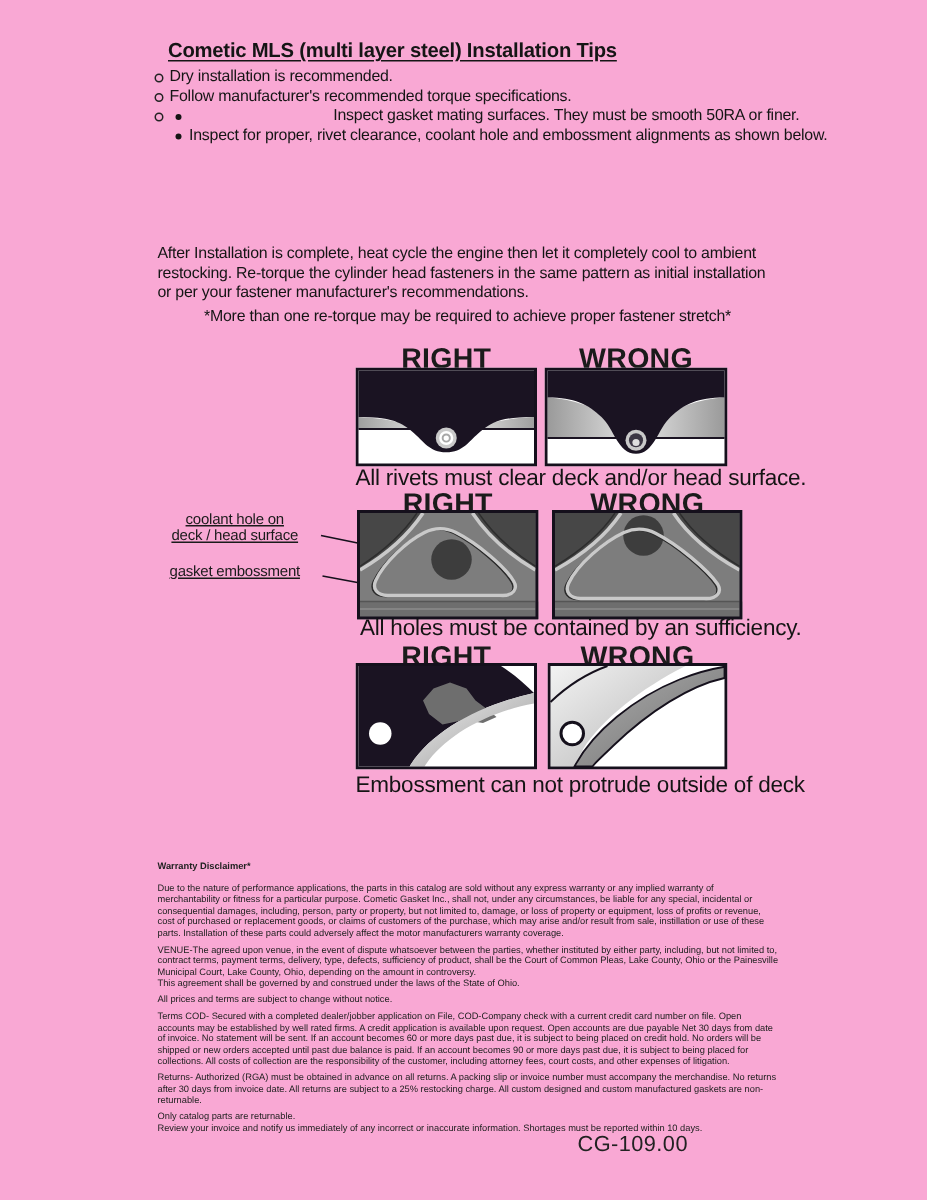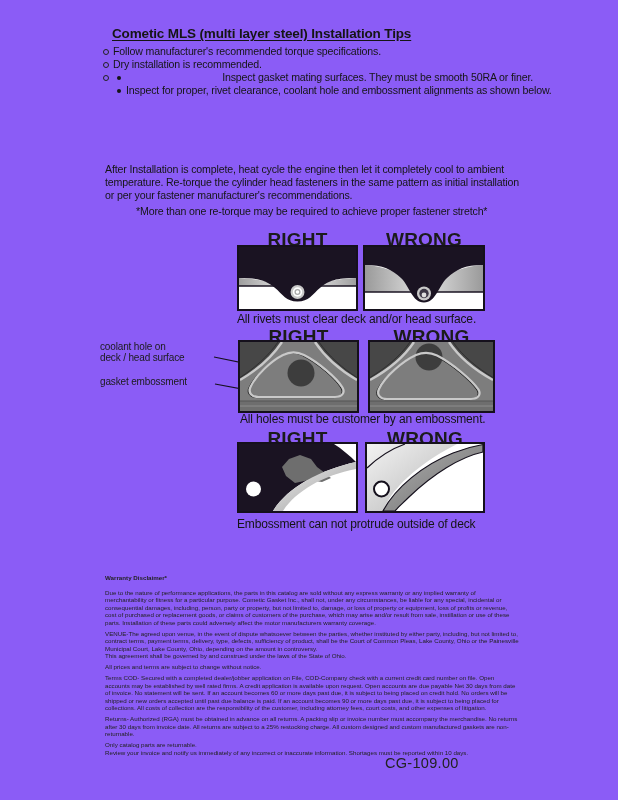--- a/index.html
+++ b/index.html
@@ -1,17 +1,17 @@
 <!DOCTYPE html>
 <html><head>
 <meta charset="utf-8">
 <style>
   html,body{margin:0;padding:0;background:#ffffff;}
   .page{
-    position:relative;width:618px;height:800px;background:#8b5cf6;overflow:hidden;
+    position:relative;width:618px;height:800px;background:#f9a8d4;overflow:hidden;
     font-family:"Liberation Sans","DejaVu Sans",sans-serif;color:#151515;
     letter-spacing:-0.15px;
   }
   .abs{position:absolute;}
   
   .title{
     left:112px;top:26px;font-size:13.5px;font-weight:bold;
     text-decoration:underline;text-underline-offset:2px;white-space:nowrap;
   }
   .bullets{left:103px;top:45px;width:430px;font-size:10.6px;}
@@ -23,51 +23,51 @@
   .sb-row{position:relative;padding-left:9px;margin-left:14px;line-height:13px;white-space:nowrap;text-align:right;}
   .sb-row .dot{
     position:absolute;left:0;top:4.5px;width:4px;height:4px;background:#151515;border-radius:50%;
   }
   .diesel-h{left:105px;top:117px;font-size:12.5px;font-weight:bold;white-space:nowrap;}
   .para{left:105px;font-size:10.6px;line-height:13.2px;}
   .para div{white-space:nowrap;}
   .p1{top:135px;} .p2{top:163px;} .p3{top:205px;margin-left:31px;}
   
   .dlabel{font-size:19px;font-weight:bold;text-align:center;letter-spacing:0.2px;color:#1b1b1b;}
-  .caption{font-size:12px;line-height:12.6px;color:#141414;}
+  .caption{font-size:15px;line-height:12.6px;color:#141414;}
   .dbox{position:absolute;}
   .dbox svg{display:block;}
   .ann{
-    left:100px;width:113px;text-align:left;font-size:10px;line-height:10.8px;color:#1b1b1b;
+    left:100px;width:113px;text-align:center;font-size:10px;line-height:10.8px;color:#1b1b1b;text-decoration:underline;
   }
   .pagecode{left:385px;top:755px;font-size:14.5px;color:#222;letter-spacing:0.3px;white-space:nowrap;}
   
   .disc{left:105px;top:574px;width:414px;font-size:6.2px;line-height:7.5px;color:#222;letter-spacing:0;}
   .disc .dh{font-weight:bold;margin:0 0 7px 0;}
   .disc p{margin:0 0 3.5px 0;}
   .disc p.tight{margin-bottom:0;}
 </style>
 </head>
 <body>
 
 <div class="page">
 
   <div class="abs title">Cometic MLS (multi layer steel) Installation Tips</div>
 
   <div class="abs bullets">
+    <div class="b-row"><span class="ring"></span><span>Dry installation is recommended.</span></div>
     <div class="b-row"><span class="ring"></span><span>Follow manufacturer's recommended torque specifications.</span></div>
-    <div class="b-row"><span class="ring"></span><span>Dry installation is recommended.</span></div>
     <div class="b-row"><span class="ring"></span></div>
     <div class="sb-row"><span class="dot"></span><span>Inspect gasket mating surfaces.  They must be smooth 50RA or finer.</span></div>
     <div class="sb-row"><span class="dot"></span><span>Inspect for proper, rivet clearance, coolant hole and embossment alignments as shown below.</span></div>
   </div>
 
   <div class="abs para p2">
     <div>After Installation is complete, heat cycle the engine then let it completely cool to ambient</div>
-    <div>temperature. Re-torque the cylinder head fasteners in the same pattern as initial installation</div>
+    <div>restocking. Re-torque the cylinder head fasteners in the same pattern as initial installation</div>
     <div>or per your fastener manufacturer's recommendations.</div>
   </div>
   <div class="abs para p3">
     <div>*More than one re-torque may be required to achieve proper fastener stretch*</div>
   </div>
 
   <div class="abs dlabel" style="left:237px;top:229px;width:121px;">RIGHT</div>
   <div class="abs dlabel" style="left:363px;top:229px;width:122px;">WRONG</div>
 
   <div class="dbox" style="left:237px;top:245px;">
@@ -165,21 +165,21 @@
       <path d="M125,2 H81 C91,17 107,30 125,40 Z" fill="#474747"></path>
       <path d="M81,2 C91,17 107,30 125,40" fill="none" stroke="#c9c9c9" stroke-width="2.4"></path>
       <path d="M85,2 C94.5,16 110,28.5 125,37.5" fill="none" stroke="#2d2d2d" stroke-width="0.9"></path>
       <circle cx="61" cy="17" r="13.5" fill="#3d3d3d"></circle>
       <path d="M19,59 C12,59 8.5,54.5 11,49 C17,36 35,21 48,15 C55,12 62,12 69,15.5 C84,23 104,40 110.5,49.5 C113.5,54.5 110,59 103,59 Z" fill="none" stroke="#2b2b2b" stroke-width="1" transform="translate(-1.6,0.6)"></path>
       <path d="M19,59 C12,59 8.5,54.5 11,49 C17,36 35,21 48,15 C55,12 62,12 69,15.5 C84,23 104,40 110.5,49.5 C113.5,54.5 110,59 103,59 Z" fill="none" stroke="#c9c9c9" stroke-width="2.2"></path>
       <rect x="1" y="1" width="125" height="71" fill="none" stroke="#15101c" stroke-width="2"></rect>
     </svg>
   </div>
 
-  <div class="abs caption" style="left:240px;top:413px;white-space:nowrap;">All holes must be customer by an embossment.</div>
+  <div class="abs caption" style="left:240px;top:413px;white-space:nowrap;">All holes must be contained by an sufficiency.</div>
 
   <div class="abs dlabel" style="left:237px;top:428px;width:121px;">RIGHT</div>
   <div class="abs dlabel" style="left:365px;top:428px;width:120px;">WRONG</div>
 
   <div class="dbox" style="left:237px;top:442px;">
     <svg width="121" height="71" viewBox="0 0 121 71">
       <defs>
         <linearGradient id="band1" x1="0" y1="0" x2="1" y2="1">
             <stop offset="0" stop-color="#efefef"></stop>
             <stop offset="1" stop-color="#9a9a9a"></stop>

